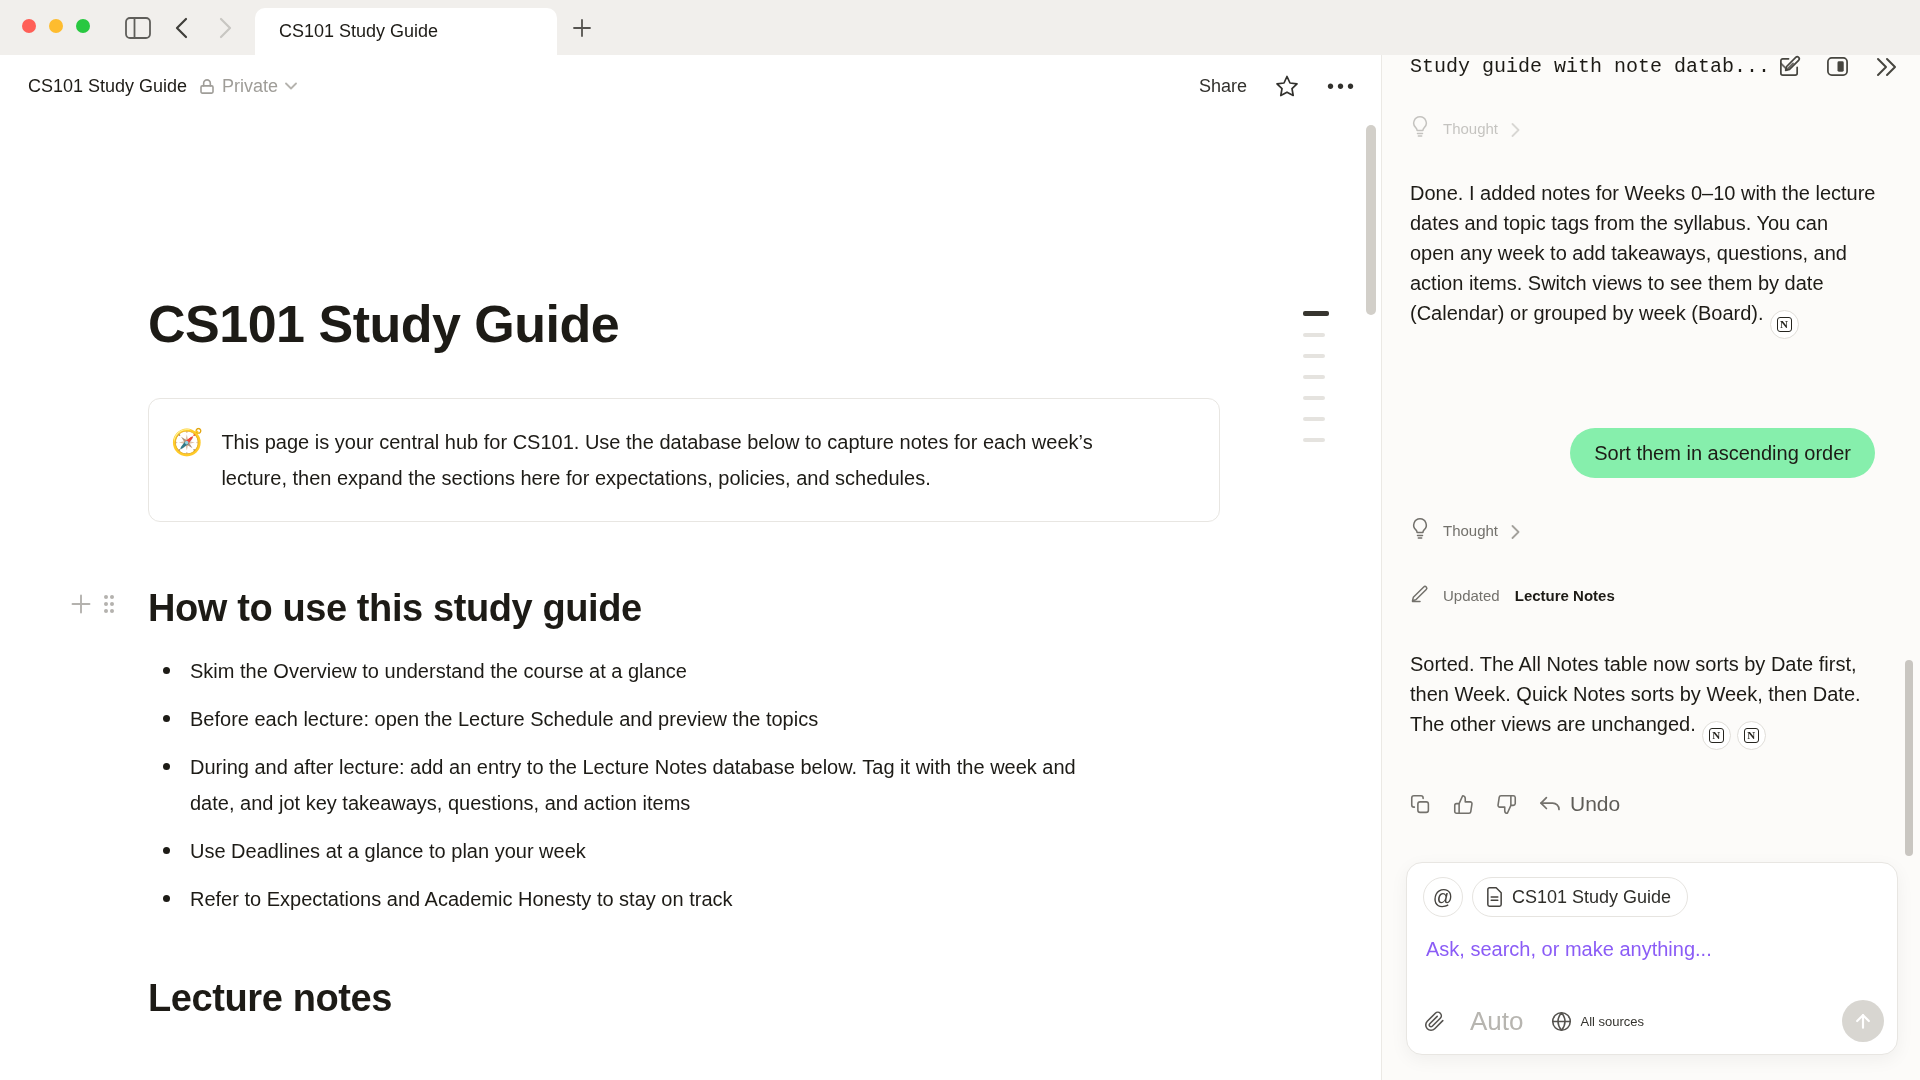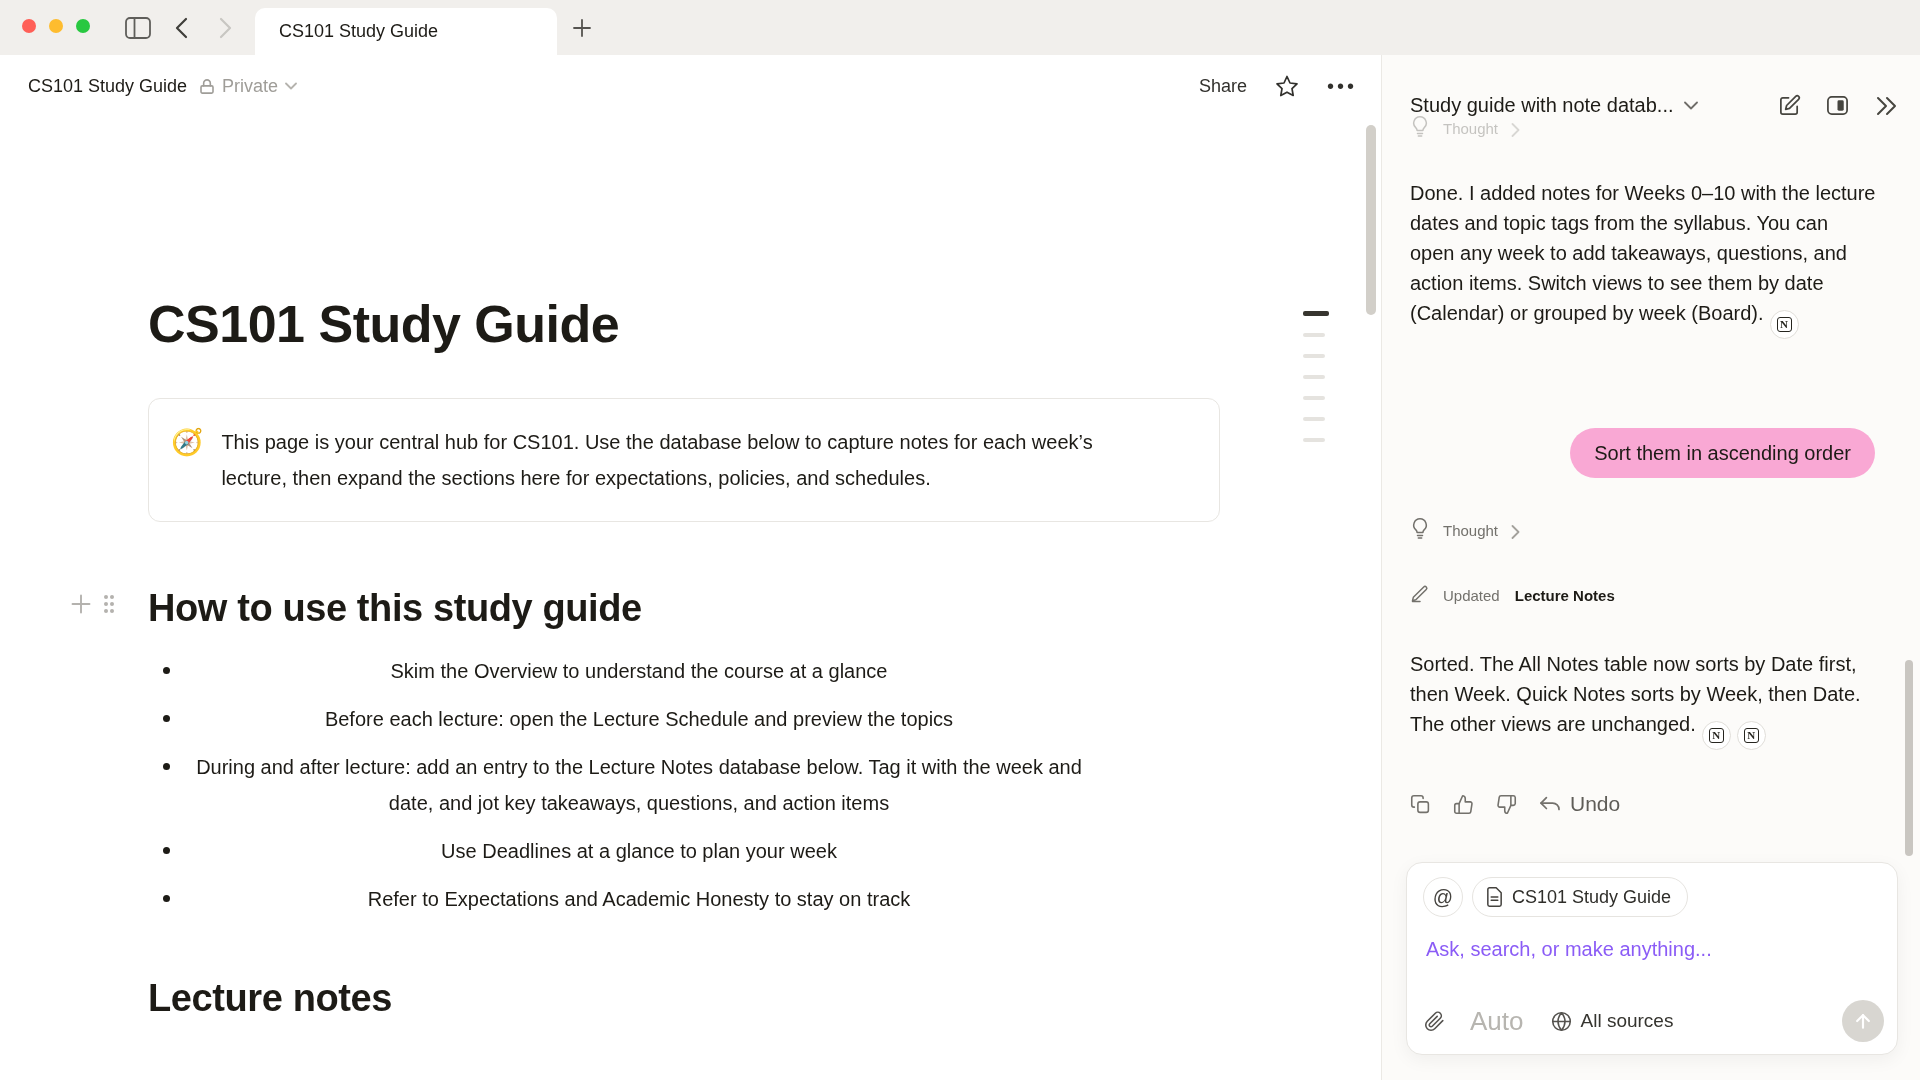--- a/index.html
+++ b/index.html
@@ -48,42 +48,42 @@
   .doc-title { font-size:52px; font-weight:700; letter-spacing:-0.5px; line-height:62px; }
   .callout {
     margin-top:43px; border:1px solid #e8e6e2; border-radius:12px;
     padding:25px 28px 25px 22px; display:flex; gap:18px; background:#ffffff;
   }
   .callout-icon { font-size:26px; line-height:36px; }
   .callout-text { font-size:20px; line-height:36px; color:#1d1b16; max-width:880px; }
   .h2-block { position:relative; margin-top:62px; }
   .hover-controls { position:absolute; left:-78px; top:9px; display:flex; align-items:center; gap:10px; color:#b4b2ae; }
   .h2 { font-size:38px; font-weight:700; letter-spacing:-0.4px; line-height:48px; }
-  .doc ul { margin-top:21px; list-style:none;text-align:center; }
+  .doc ul { margin-top:21px; list-style:none; }
   .doc li {
     position:relative; padding-left:42px; font-size:20px; line-height:36px;
     margin-bottom:12px; max-width:940px; color:#1d1b16;
   }
   .doc li::before {
     content:""; position:absolute; left:15px; top:14px; width:7px; height:7px;
     border-radius:50%; background:#1d1b16;
   }
   .h2-last { margin-top:57px; }
 
   
   .toc { position:absolute; left:1303px; top:311px; }
   .toc-bar { border-radius:2px; margin-bottom:17px; }
   .toc-bar.active { width:26px; height:5px; background:#37352f; }
   .toc-bar.dim { width:22px; height:4px; background:#e5e3df; }
   .main-scrollbar { position:absolute; left:1366px; top:125px; width:10px; height:190px; border-radius:6px; background:#d2cfc9; }
   .v-divider { position:absolute; left:1381px; top:55px; width:1px; height:1025px; background:#ebe9e5; }
 
   
   .panel { position:absolute; left:1382px; top:55px; width:538px; height:1025px; background:#fcfbf9; }
-  .panel-header { position:absolute; left:0; top:0; width:100%; height:62px; display:flex; align-items:flex-end; padding:0 22px 0 28px; }
+  .panel-header { position:absolute; left:0; top:0; width:100%; height:62px; display:flex; align-items:flex-start; padding:0 22px 0 28px;font-family:Liberation Mono, monospace; }
   .panel-title-wrap { display:flex; align-items:center; gap:10px; flex:1; min-width:0; }
   .panel-title { font-size:20px; color:#1d1b16; white-space:nowrap; }
   .panel-hdr-icons { display:flex; align-items:center; gap:25px; color:#46453f; }
 
   .row-label { display:flex; align-items:flex-end; gap:13px; color:#73716c; font-size:15px; }
   .faded-thought { position:absolute; left:28px; top:60px; opacity:0.4; }
   .chev-small { color:#a3a19c; }
 
   .msg { position:absolute; left:28px; width:468px; font-size:20px; line-height:30px; color:#1d1b16; }
   .msg-1 { top:123px; }
@@ -95,21 +95,21 @@
     vertical-align:-8px; margin-left:6px;
   }
   .nchip .nbox {
     width:15px; height:15px; border:1.6px solid #26251f; border-radius:3px;
     display:flex; align-items:center; justify-content:center;
     font-family:"Liberation Serif","DejaVu Serif",serif; font-weight:700; font-size:11px; color:#26251f;
   }
 
   .bubble {
     position:absolute; right:45px; top:373px; height:50px; border-radius:25px;
-    background:#f9a8d4; display:flex; align-items:center; padding:0 24px;
+    background:#86efac; display:flex; align-items:center; padding:0 24px;
     font-size:20px; color:#1d1b16; white-space:nowrap;
   }
   .thought-row { position:absolute; left:28px; top:462px; }
   .updated-row { position:absolute; left:28px; top:529px; }
   .updated-row .target { color:#1d1b16; font-weight:700; margin-left:2px; }
 
   .actions { position:absolute; left:28px; top:737px; display:flex; align-items:center; gap:22px; color:#73716c; }
   .undo-wrap { display:flex; align-items:center; gap:9px; }
   .undo-label { font-size:21px; color:#5f5d58; }
 
@@ -125,21 +125,21 @@
   }
   .chip-page {
     height:40px; border-radius:20px; border:1px solid #e6e4e0; background:#fff;
     display:flex; align-items:center; gap:9px; padding:0 16px 0 13px;
     font-size:18px; color:#2f2e2a;
   }
   .composer-placeholder { margin-top:21px; margin-left:3px; font-size:20px; color:#8b5cf6; }
   .composer-bottom { position:absolute; left:17px; right:13px; bottom:12px; display:flex; align-items:center; }
   .auto-label { margin-left:25px; font-size:26px; color:#b7b5b0; }
   .sources { display:flex; align-items:center; gap:9px; margin-left:27px; color:#35342f; }
-  .sources .lbl { font-size:19px; }
+  .sources .lbl { font-size:13px; }
   .send-btn {
     margin-left:auto; width:42px; height:42px; border-radius:50%;
     background:#d8d6d1; display:flex; align-items:center; justify-content:center; color:#ffffff;
   }
   .panel-scrollbar { position:absolute; right:7px; top:605px; width:8px; height:196px; border-radius:5px; background:#c9c6c1; }
 
   .icon { display:inline-flex; align-items:center; justify-content:center; }
   svg { display:block; }
 </style>
 </head>

